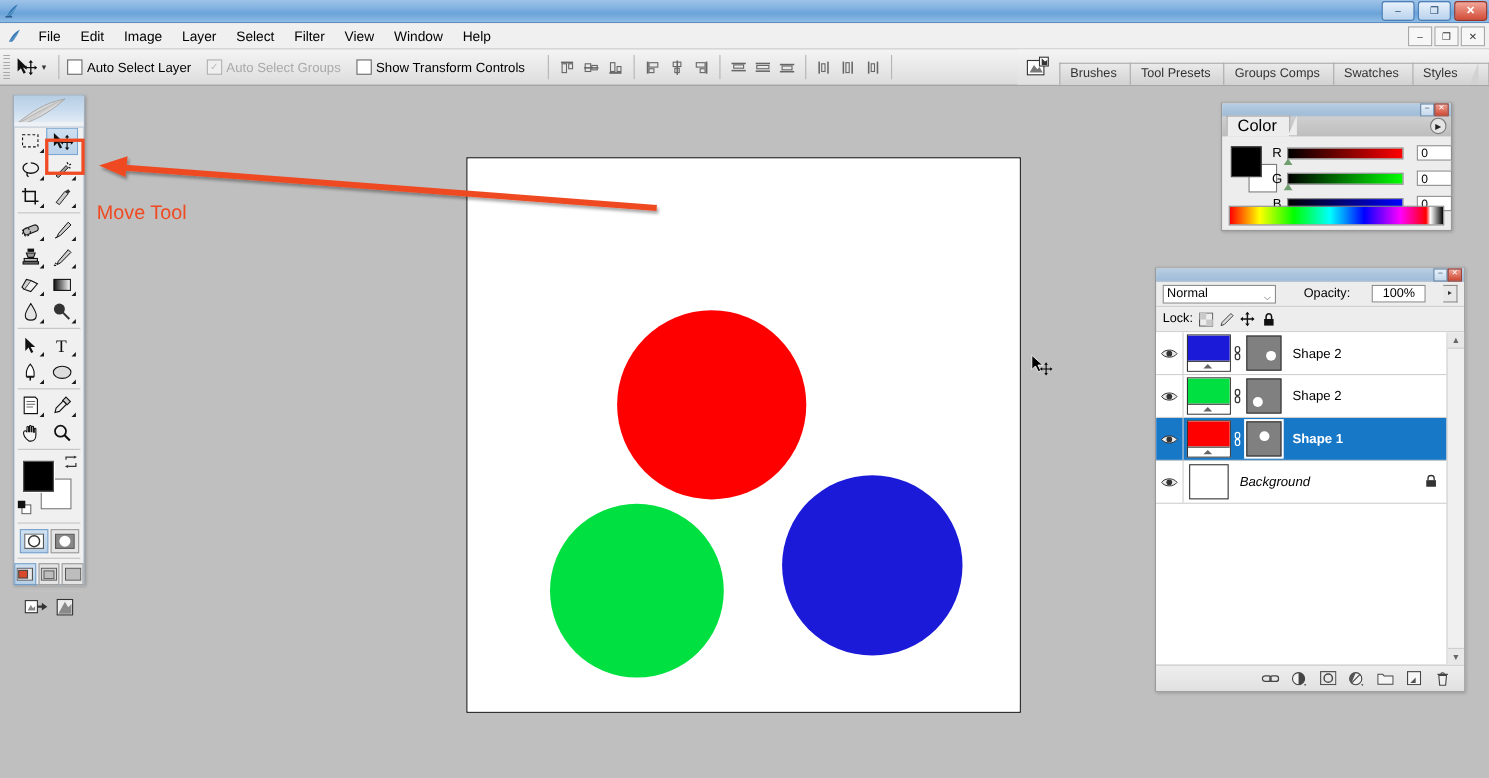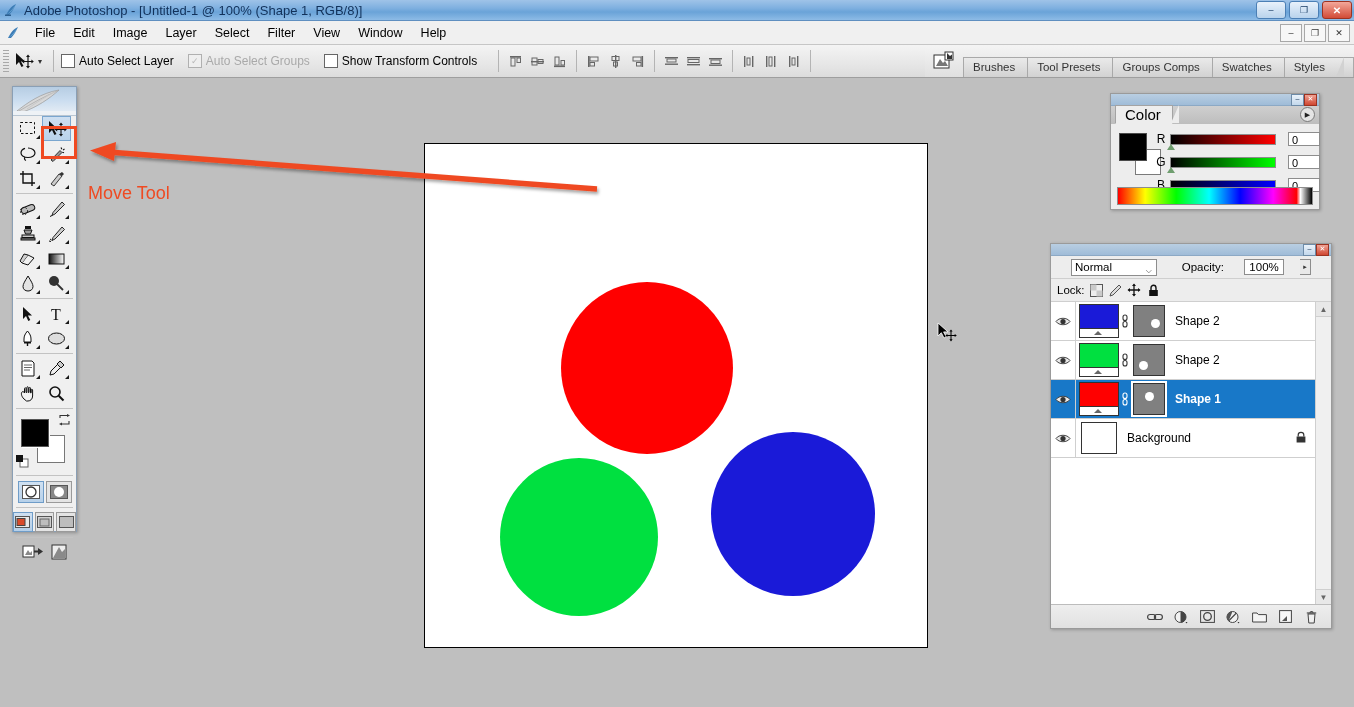--- a/index.html
+++ b/index.html
@@ -233,21 +233,21 @@
     background:linear-gradient(to right,#ff0000 0%,#ffff00 14%,#00ff00 30%,#00ffff 47%,#0000ff 63%,#ff00ff 80%,#ff0000 92%,#ffffff 94%,#000000 100%);
   }
   
   #layers-palette{
     position:absolute;left:1050px;top:243px;width:280px;height:384px;
     background:#ededed;border:1px solid #9a9a9a;
     box-shadow:1px 1px 3px rgba(0,0,0,.22);
     display:flex;flex-direction:column;
   }
   #lp-opts{
-    height:22px;display:flex;align-items:center;padding:0 20px;
+    height:22px;display:flex;align-items:center;padding:0 6px;
     border-bottom:1px solid #cfcfcf;
     gap:16px;
   }
   .blend-select{
     width:104px;height:17px;border:1px solid #8d8d8d;background:#fff;
     font-size:11.5px;line-height:15px;padding-left:3px;position:relative;box-sizing:border-box;
   }
   .blend-select .chev{position:absolute;right:4px;top:3px;font-size:8px;color:#444;}
   .lp-lab{font-size:11.5px;margin-left:9px;}
   .num-field{
@@ -285,21 +285,21 @@
   .thumb-mask{
     width:30px;height:30px;border:1px solid #333;background:#808080;flex:none;margin-left:2px;
     position:relative;
   }
   .thumb-mask.sel-outline{box-shadow:0 0 0 2px #fff;}
   .mask-dot{position:absolute;width:9px;height:9px;border-radius:50%;background:#fff;}
   .layer-name{
     margin-left:10px;font-size:12px;color:#000;white-space:nowrap;
   }
   .layer-row.selected .layer-name{color:#fff;font-weight:bold;}
-  .layer-name.italic{}
+  .layer-name.italic{font-style:italic;}
   .bg-thumb{width:34px;height:30px;border:1px solid #333;background:#fff;flex:none;margin-left:5px;}
   .lock-badge{position:absolute;right:24px;top:12px;}
   #lp-scroll{
     position:absolute;right:0;top:0;width:15px;bottom:0;
     background:#f0f0f0;border-left:1px solid #cfcfcf;
     display:flex;flex-direction:column;justify-content:space-between;
   }
   .sb-arrow{
     height:14px;display:flex;align-items:center;justify-content:center;
     font-size:8px;color:#666;background:#e8e8e8;border-bottom:1px solid #cfcfcf;
@@ -316,21 +316,20 @@
 <body>
 
 <div id="titlebar">
   <span class="app-icon">
     <svg width="16" height="16" viewBox="0 0 16 16">
       <path d="M2 13 C4 9 7 4 12 2 C10 6 8 10 5 13 Z" fill="#3b7bb5"></path>
       <path d="M2 13 C5 11 9 7 12 2 C9 8 6 11 2 13 Z" fill="#7fb9e0"></path>
       <rect x="1" y="12.5" width="6" height="1.5" fill="#2d5f8e"></rect>
     </svg>
   </span>
-  <span class="title-text">Adobe Photoshop - [Untitled-1 @ 100% (Shape 1, RGB/8)]</span>
   <div class="winbtns">
     <div class="winbtn">–</div>
     <div class="winbtn">❐</div>
     <div class="winbtn close">✕</div>
   </div>
 </div>
 
 <div id="menubar">
   <span class="doc-icon">
     <svg width="16" height="16" viewBox="0 0 16 16">

